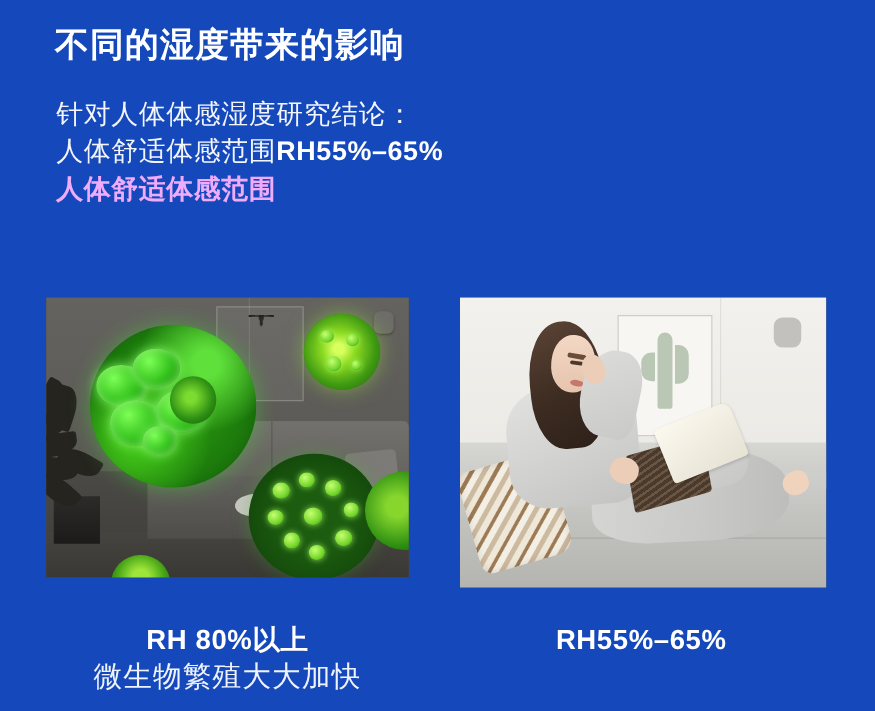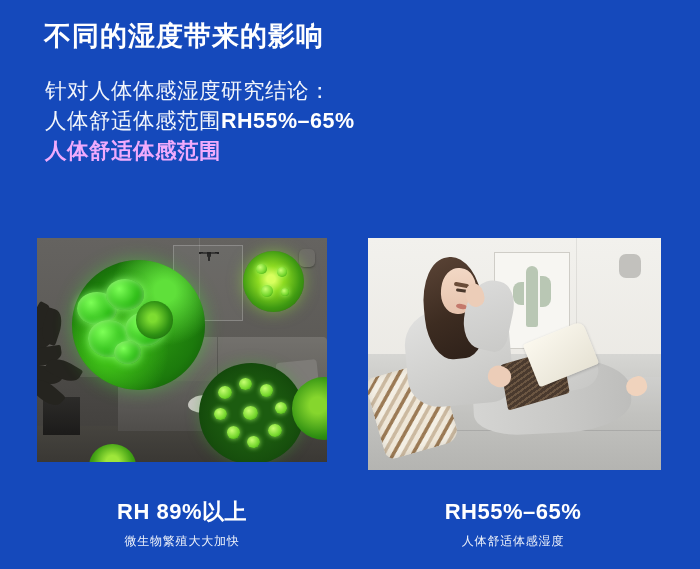--- a/index.html
+++ b/index.html
@@ -439,21 +439,21 @@
 
   .caption-title {
     font-size: 22px;
     font-weight: bold;
     color: #ffffff;
     letter-spacing: 0.5px;
     line-height: 28px;
     white-space: nowrap;
   }
   .caption-sub {
-    font-size: 12px;
+    font-size: 23px;
     color: #eef2fa;
     letter-spacing: 0.8px;
     line-height: 26px;
     margin-top: 2px;
     white-space: nowrap;
   }
 </style>
 </head>
 <body>
 
@@ -544,20 +544,19 @@
       <div class="w-arm-up"></div>
       <div class="w-hand-head"></div>
       <div class="book-dark"></div>
       <div class="book-page"></div>
       <div class="hand-book"></div>
     </div>
   </div>
 </div>
 
 <div class="caption caption-left">
-  <div class="caption-title">RH 89%以上</div>
+  <div class="caption-title">RH 80%以上</div>
   <div class="caption-sub">微生物繁殖大大加快</div>
 </div>
 
 <div class="caption caption-right">
   <div class="caption-title">RH55%–65%</div>
-  <div class="caption-sub">人体舒适体感湿度</div>
 </div>
 
 </body></html>

